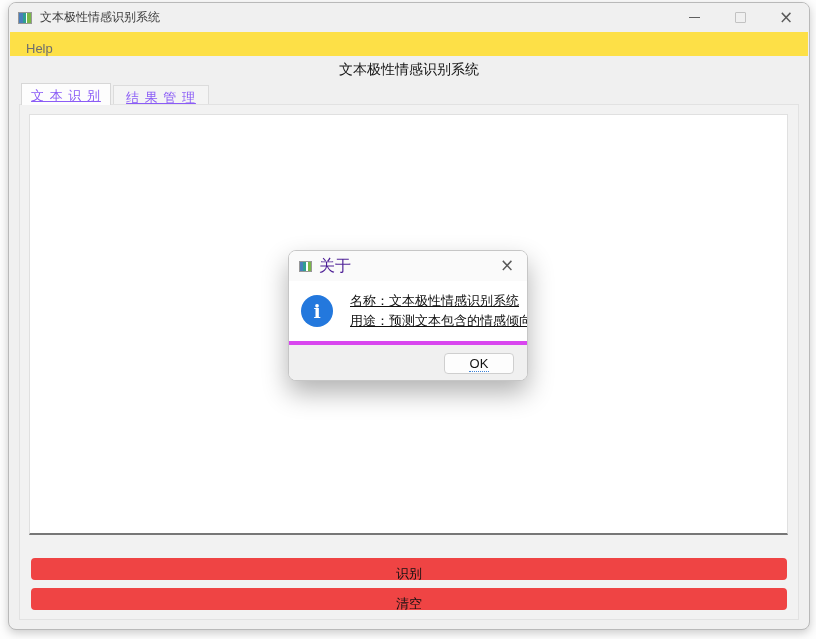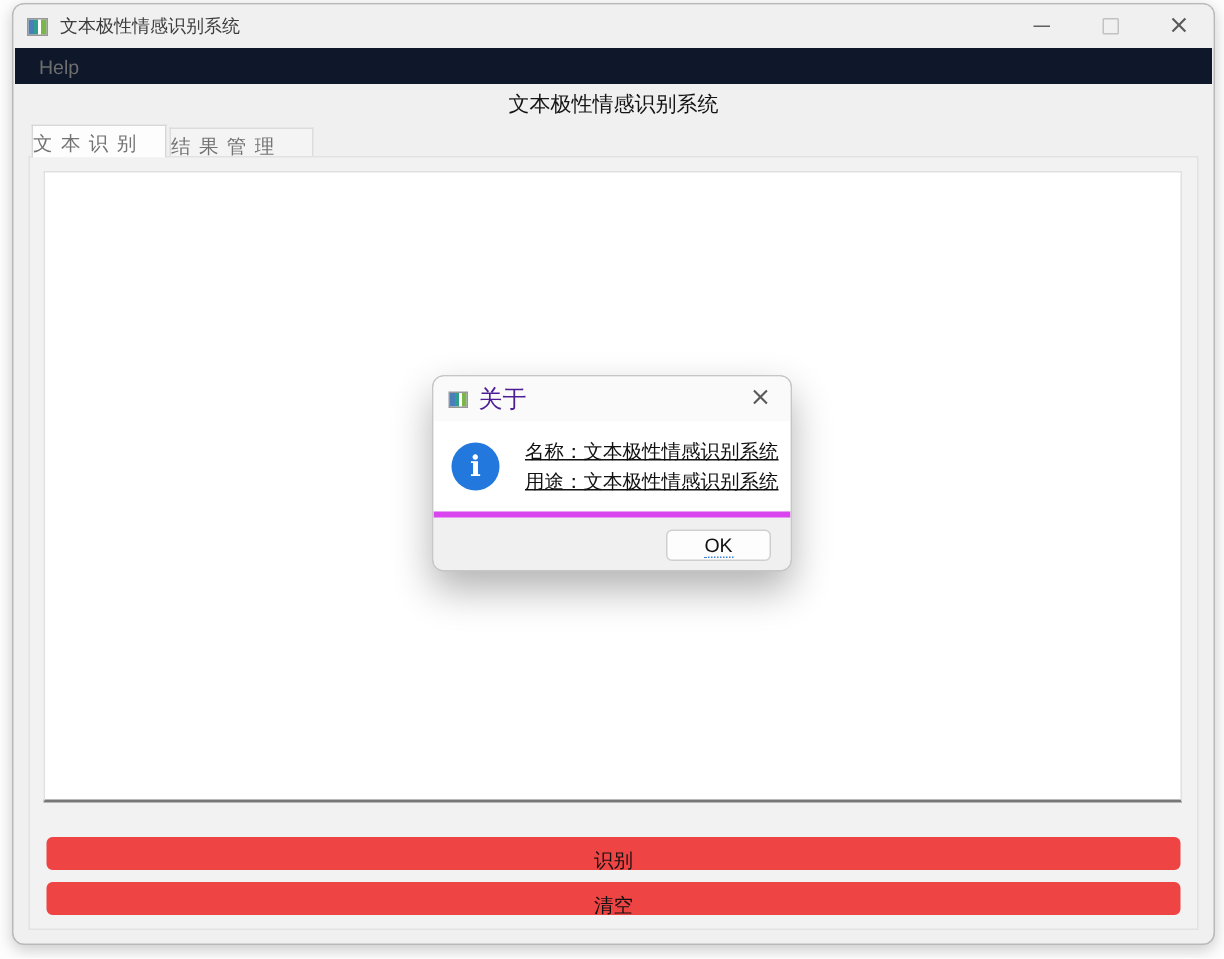--- a/index.html
+++ b/index.html
@@ -14,29 +14,29 @@
   .app-icon{display:inline-block;width:14px;height:12px;border:1px solid #979797;box-sizing:border-box;
             background:linear-gradient(90deg,#4a7ebb 0 30%,#2f9e8f 30% 55%,#ffffff 55% 70%,#7ab648 70% 100%);
             margin-right:8px;flex:0 0 auto;}
   .win-title{font-size:12px;color:#3c3c3c;white-space:nowrap;}
   .controls{position:absolute;right:0;top:0;height:29px;display:flex;align-items:center;}
   .ctrl{width:46px;height:29px;display:flex;align-items:center;justify-content:center;cursor:default;}
   .glyph-min{display:inline-block;width:11px;height:1px;background:#5f5f5f;}
   .glyph-max{display:inline-block;width:9px;height:9px;border:1px solid #c2c2c2;border-radius:1px;}
   .glyph-x::before{content:"×";font-size:17px;line-height:1;color:#5a5a5a;font-family:"DejaVu Sans",sans-serif;}
 
-  .menubar{position:absolute;left:1px;top:29px;width:calc(100% - 2px);height:24px;background:#0f172a;
-           display:flex;align-items:center;box-sizing:border-box;padding-left:12px;}
+  .menubar{position:absolute;left:1px;top:29px;width:calc(100% - 2px);height:24px;background:#fde047;
+           display:flex;align-items:flex-end;box-sizing:border-box;padding-left:12px;}
   .menu-item{font-size:13px;color:#6e6e6e;padding:0 4px;}
 
   .heading{position:absolute;left:0;top:58px;width:100%;text-align:center;font-size:14px;color:#141414;}
 
   
-  .tab{position:absolute;box-sizing:border-box;font-size:13px;color:#737373;
-       letter-spacing:1px;white-space:nowrap;padding-top:3px;}
+  .tab{position:absolute;box-sizing:border-box;font-size:13px;color:#8b5cf6;text-align:center;
+       letter-spacing:1px;white-space:nowrap;padding-top:3px;text-decoration:underline;}
   .tab1{left:12px;top:80px;width:90px;height:22px;background:#fdfdfd;
         border:1px solid #d7d7d7;border-bottom:none;z-index:3;}
   .tab2{left:104px;top:82px;width:96px;height:20px;background:#f4f4f4;
         border:1px solid #dcdcdc;border-bottom:none;z-index:1;}
 
   
   .panel{position:absolute;left:10px;top:101px;width:780px;height:516px;background:#f2f2f2;
          border:1px solid #e2e2e2;box-sizing:border-box;z-index:2;}
   .text-input{position:absolute;left:9px;top:9px;width:759px;height:421px;box-sizing:border-box;
               background:#ffffff;border:1px solid #e0e0e0;border-bottom:2px solid #777777;
@@ -116,21 +116,21 @@
       <span class="app-icon small"></span>
       <span class="dlg-title">关于</span>
       <div class="dlg-close">
           <span class="glyph-x"></span>
         </div>
     </div>
     <div class="dlg-body">
       <span class="info-icon"></span>
       <div class="dlg-text">
         <div>名称：文本极性情感识别系统</div>
-        <div>用途：文本极性情感识别系统</div>
+        <div>用途：预测文本包含的情感倾向</div>
       </div>
     </div>
     <div class="dlg-footer">
       <button class="ok-btn"><span class="ok-label">OK</span></button>
     </div>
   </div>
 
 </div>
 
 </body></html>

